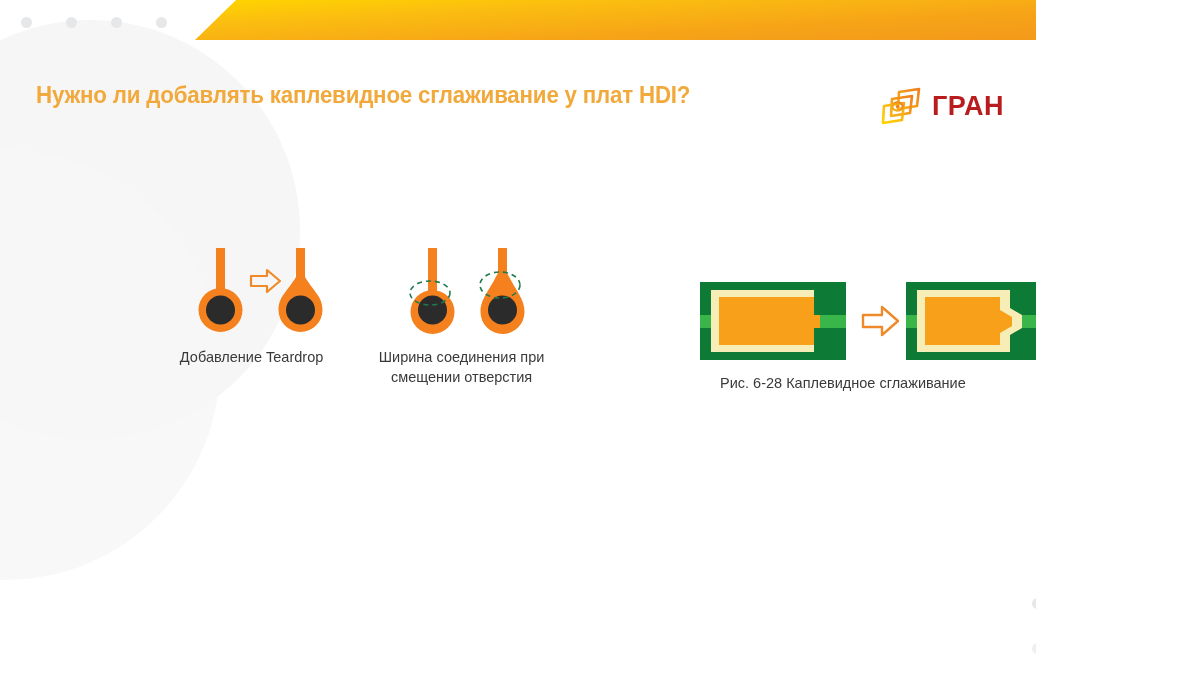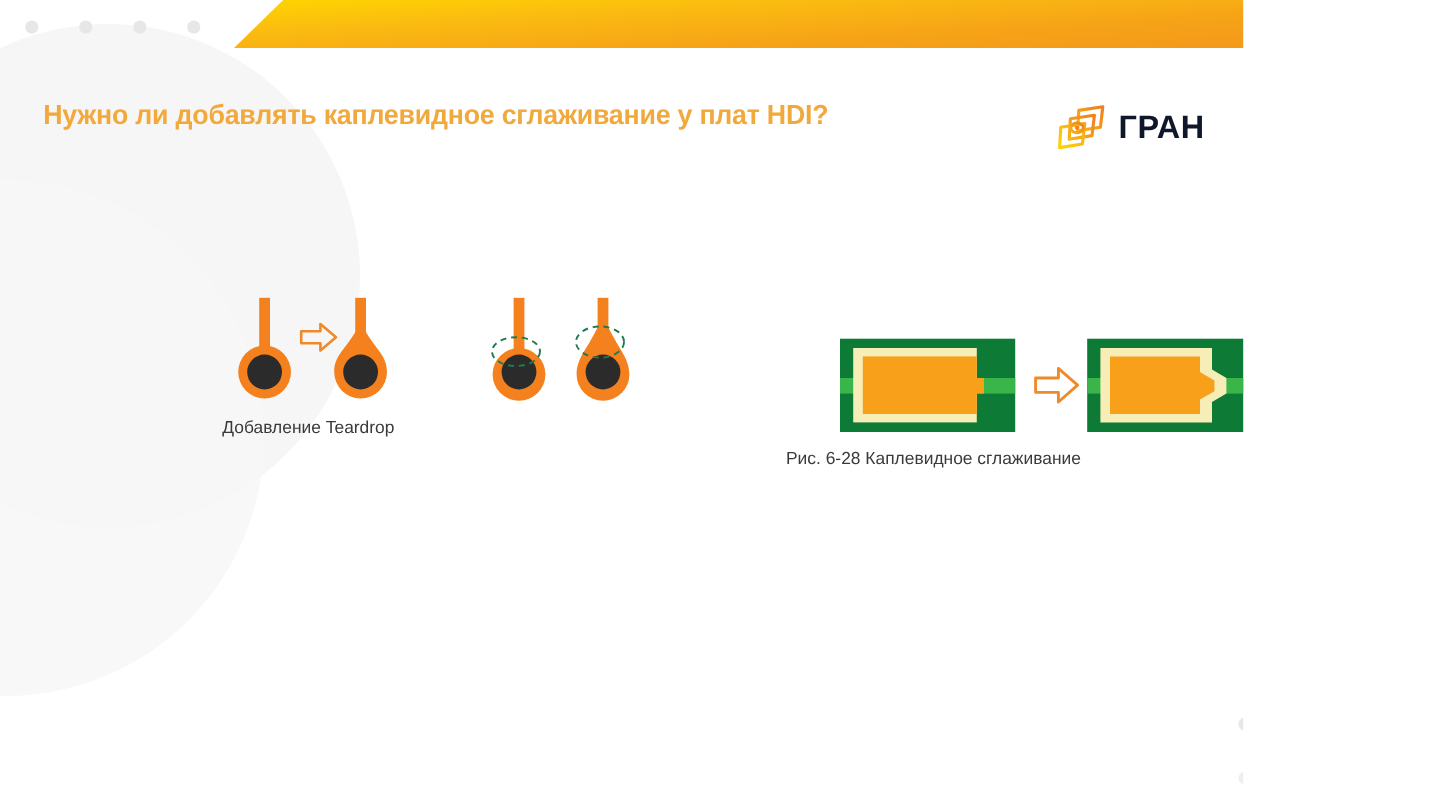--- a/index.html
+++ b/index.html
@@ -75,21 +75,21 @@
     position: absolute;
     right: 32px;
     top: 86px;
     display: flex;
     align-items: center;
     gap: 9px;
   }
   .logo-word {
     font-size: 27px;
     font-weight: 700;
-    color: #0f172a;
+    color: #b91c1c;
     letter-spacing: .5px;
     line-height: 1;
   }
 
   
   .fig {
     position: absolute;
   }
   .cap {
     color: #3a3a3c;
@@ -118,21 +118,21 @@
     position: absolute;
     left: 150px;
     top: 398px;
     width: 418px;
   }
 
   
   #fig-right { left: 700px; top: 282px; }
   #cap-628 {
     position: absolute;
-    left: 643px;
+    left: 708px;
     top: 374px;
     width: 380px;
   }
 </style>
 </head>
 <body>
 
 <div id="slide">
 
   <div class="bg-circle"></div>
@@ -220,20 +220,21 @@
         <rect x="348" y="0" width="9" height="24" fill="#f4801e"></rect>
         <path d="M352.5,14 C343,40 330.5,48 330.5,64 A22,22 0 1 0 374.5,64 C374.5,48 362,40 352.5,14 Z" fill="#f4801e"></path>
         <circle cx="352.5" cy="62" r="14.5" fill="#2b2b2b"></circle>
         <ellipse cx="350" cy="37" rx="20" ry="13" fill="none" stroke="#1f7a4d" stroke-width="1.6" stroke-dasharray="5 4"></ellipse>
       </g>
     </svg>
   </div>
 
   <div id="labels-row">
     <div id="label-a" class="cap">Добавление Teardrop</div>
+    <div id="label-b" class="cap">Ширина соединения при смещении отверстия</div>
   </div>
 
 
   <div class="fig" id="fig-right">
     <svg width="352" height="78" viewBox="0 0 352 78">
 
       <g>
         <rect x="0" y="0" width="146" height="78" fill="#0d7a36"></rect>
         <rect x="0" y="33" width="146" height="13" fill="#39b54a"></rect>
         <rect x="11" y="8" width="103" height="62" fill="#f7edb6"></rect>

